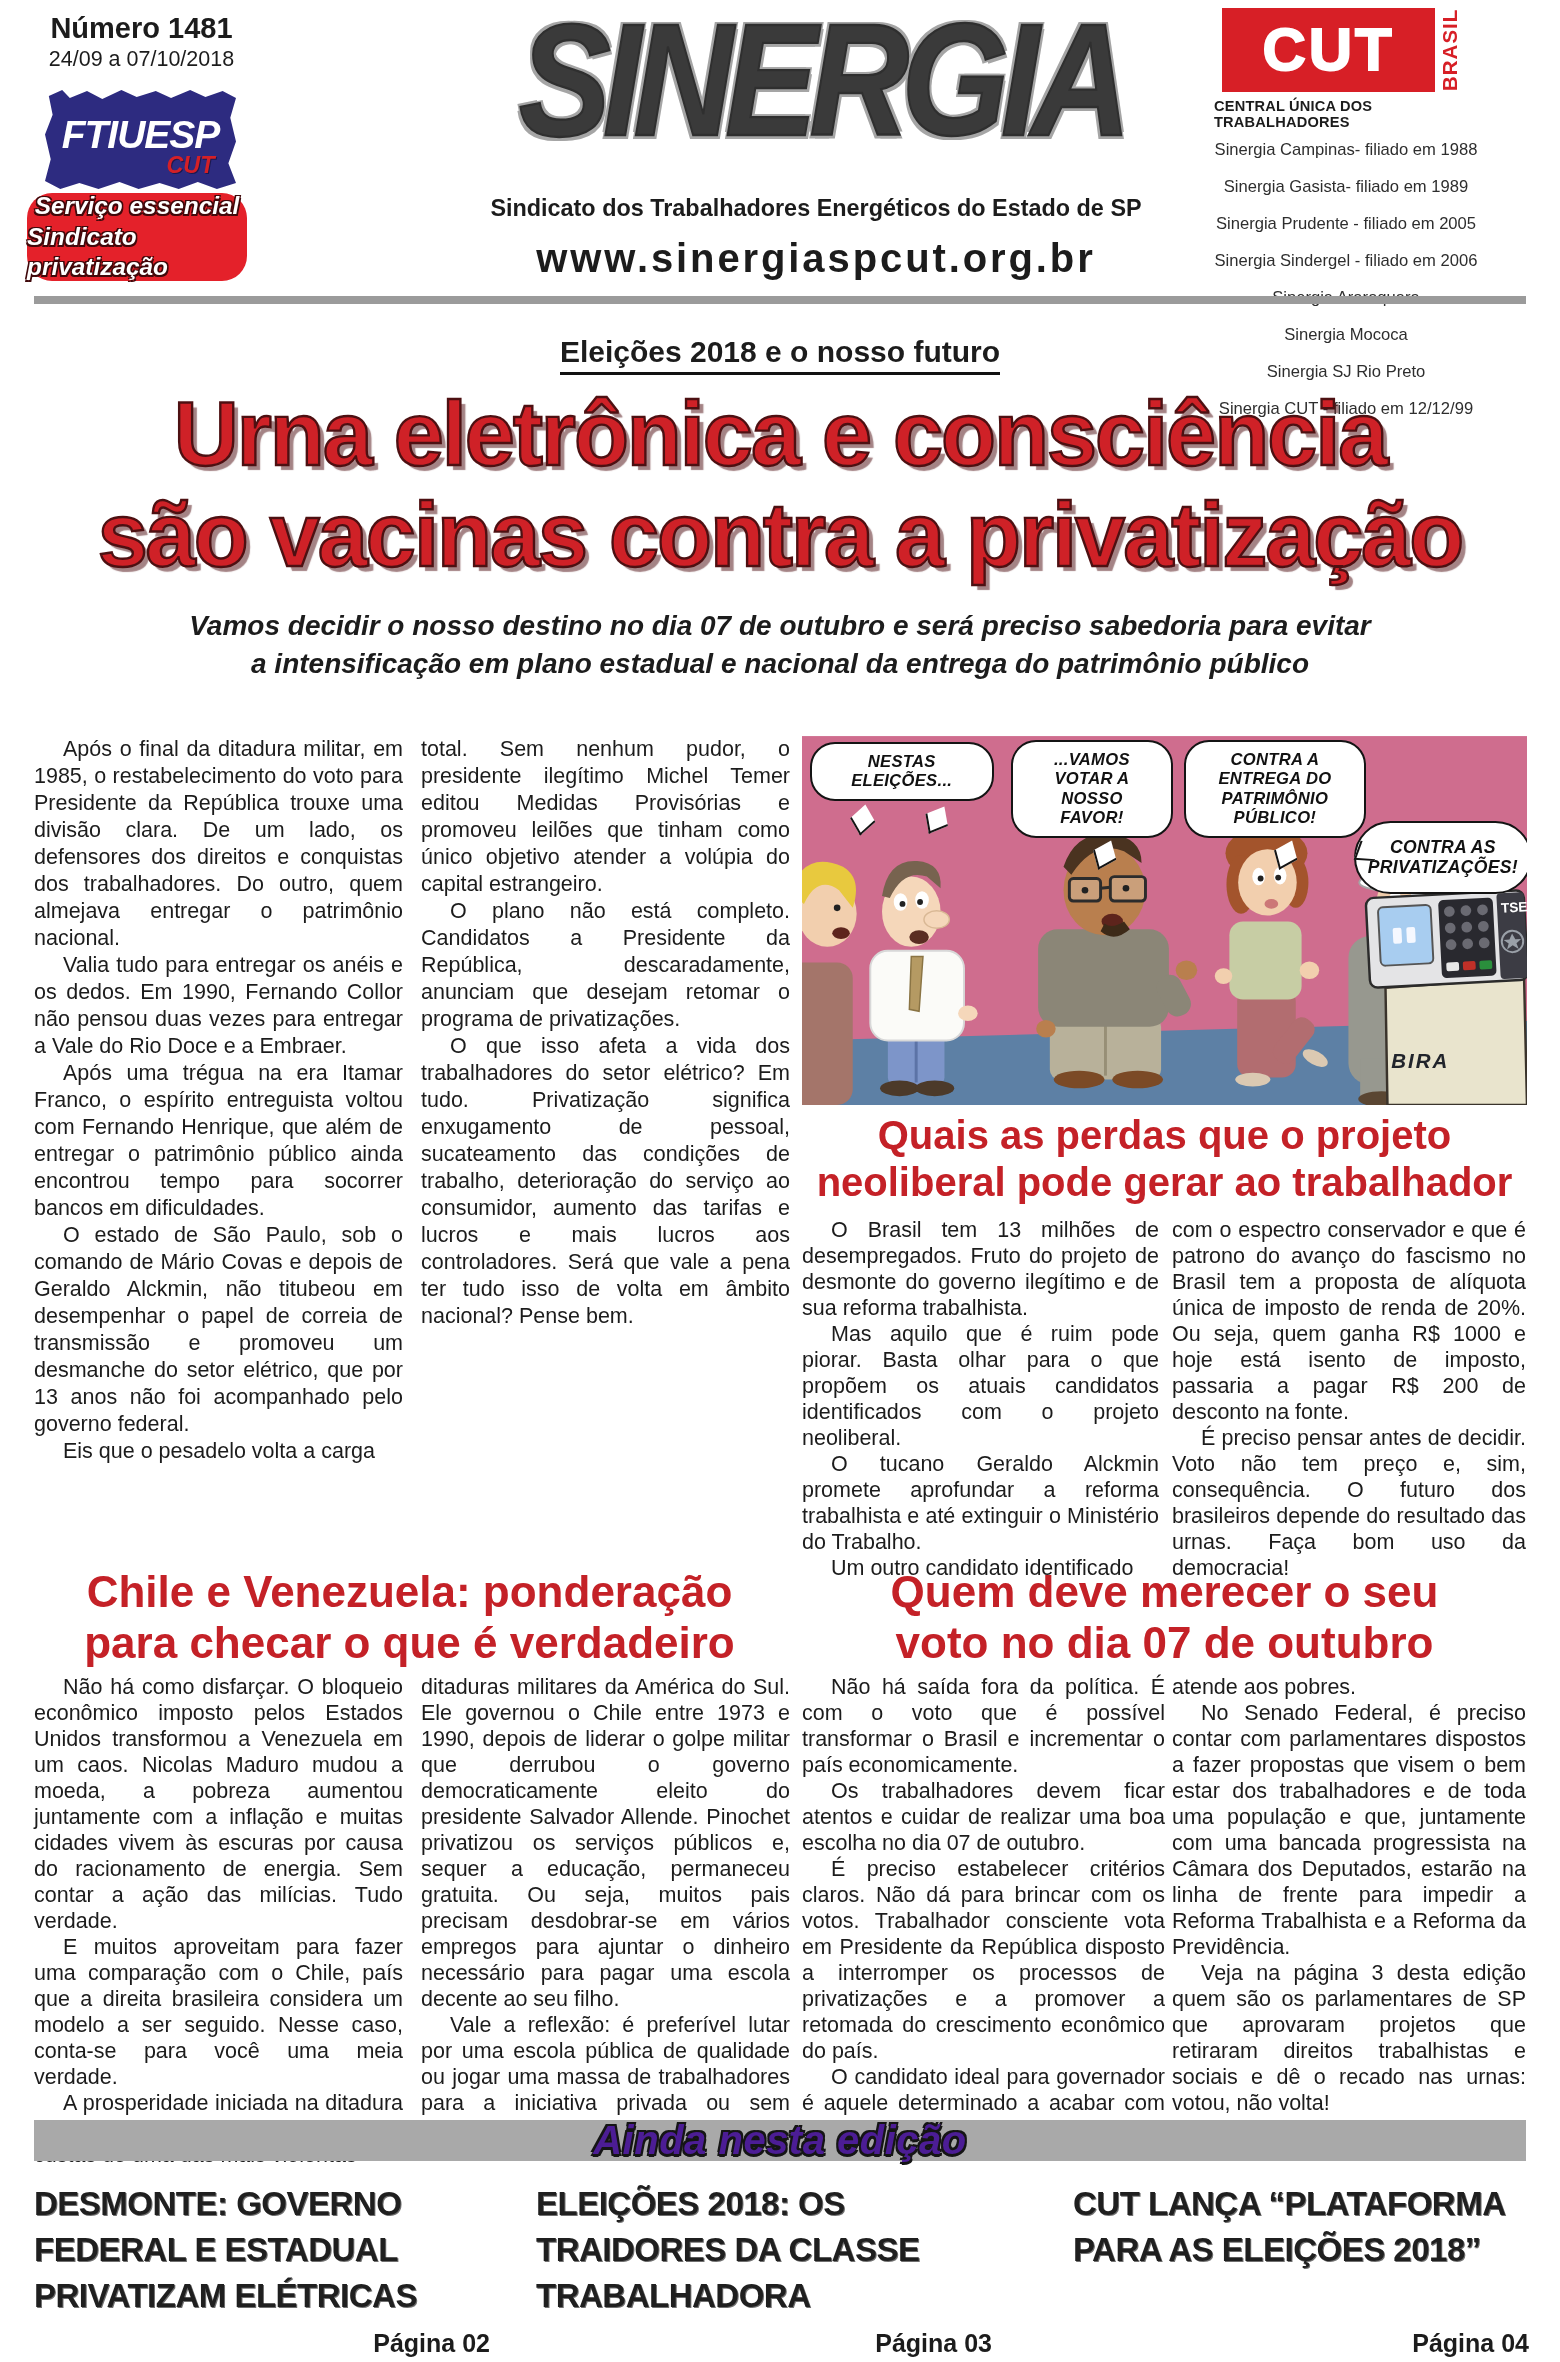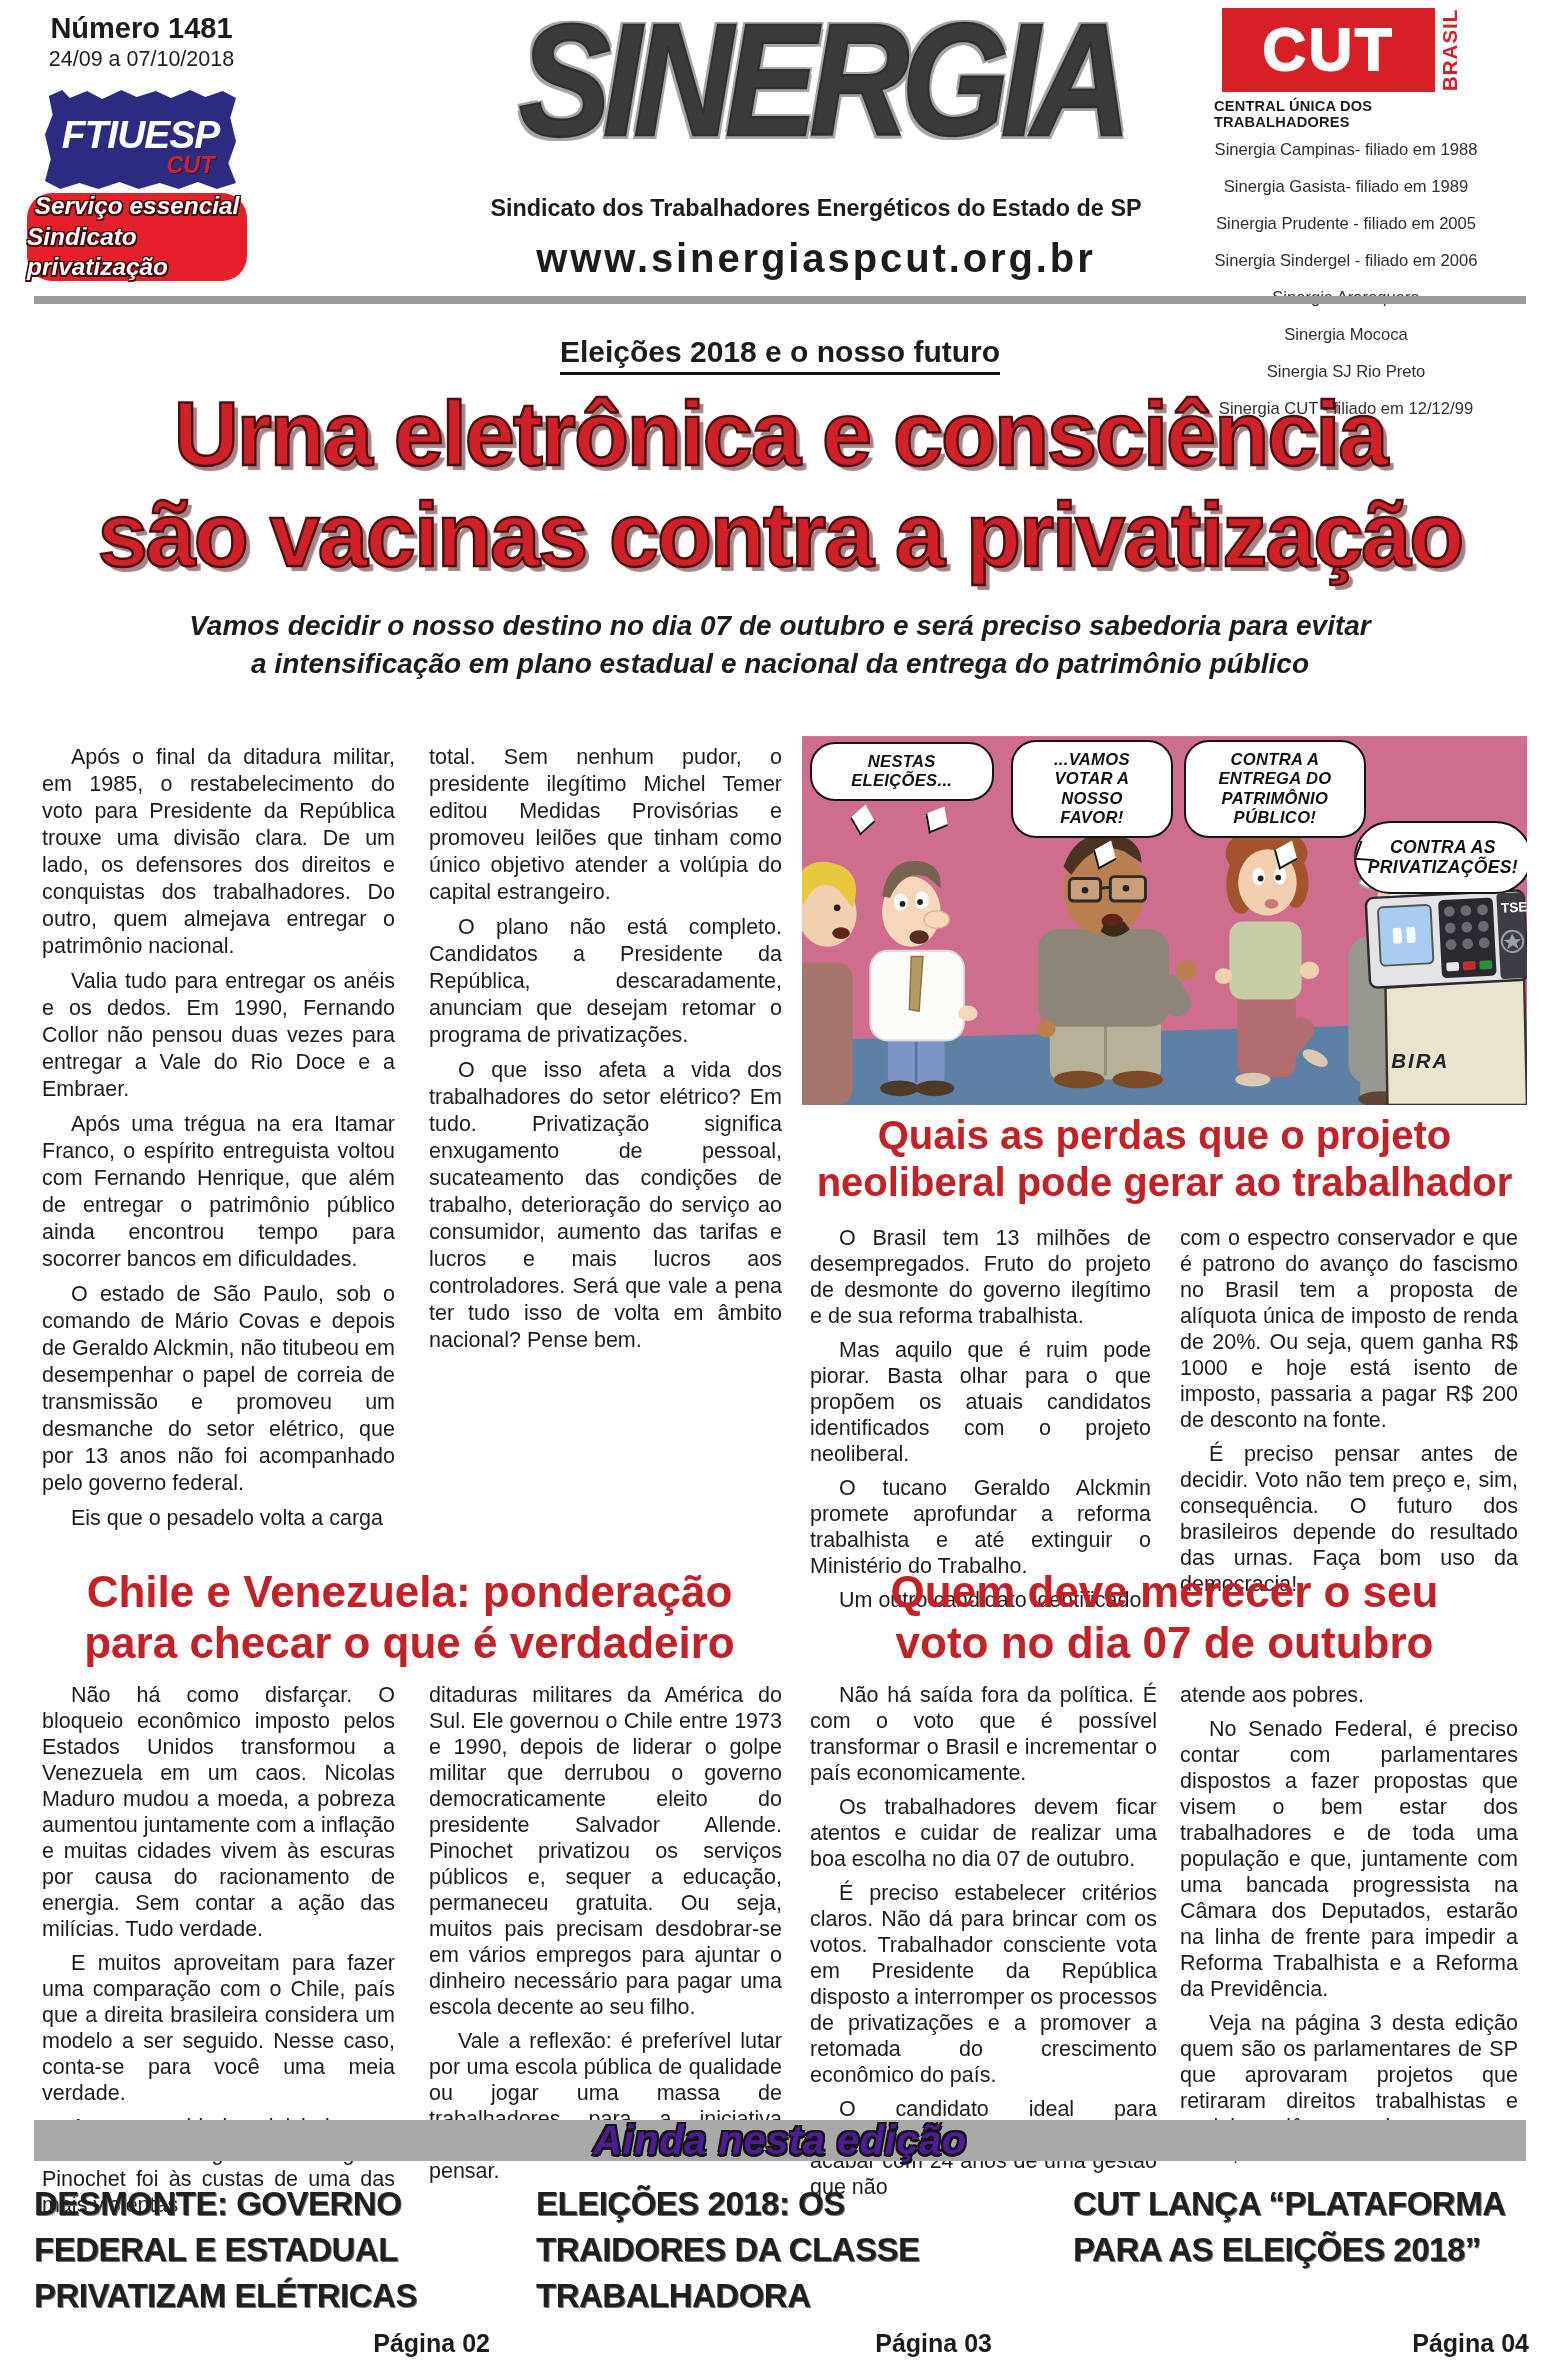--- a/index.html
+++ b/index.html
@@ -48,21 +48,21 @@
   .kicker-wrap{position:absolute;left:0;top:335px;width:1560px;text-align:center;}
   .kicker{display:inline-block;font-size:30px;font-weight:800;border-bottom:3.9px solid #111;padding-bottom:2.9px;}
   .headline{position:absolute;left:0;top:384px;width:1560px;text-align:center;
      font-weight:900;font-size:90px;line-height:101px;letter-spacing:-2px;color:#cf2127;
      -webkit-text-stroke:2.4px #4d1012;text-shadow:4.9px 4.9px 1px rgba(90,30,32,.55);}
   .deck{position:absolute;left:0;top:607px;width:1560px;text-align:center;
      font-style:italic;font-weight:700;font-size:28px;line-height:38px;}
 
   
   .bodycol{position:absolute;font-size:21.5px;line-height:27px;text-align:justify;}
-  .bodycol p{margin:8px;text-indent:29px;}
+  .bodycol p{margin:0;text-indent:29px;}
   .flush-first p:first-child{text-indent:0;}
   .col-lead-1{left:34px;top:736px;width:369px;height:829px;}
   .col-lead-2{left:421px;top:736px;width:369px;height:829px;}
 
   
   .cartoon{position:absolute;left:802px;top:736px;width:725px;height:369px;overflow:hidden;}
   .cartoon svg{position:absolute;left:0;top:0;}
   .bubble{position:absolute;background:#fff;border:2.9px solid #141414;border-radius:25px;
      padding:7.8px 5.9px;font-style:italic;font-weight:700;font-size:16.6px;line-height:1.18;
      text-align:center;white-space:pre-line;letter-spacing:0.3px;color:#111;}

